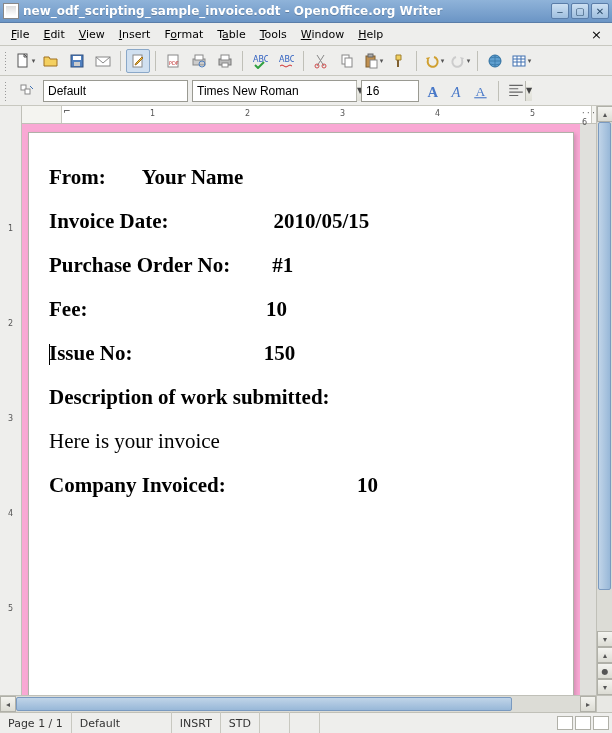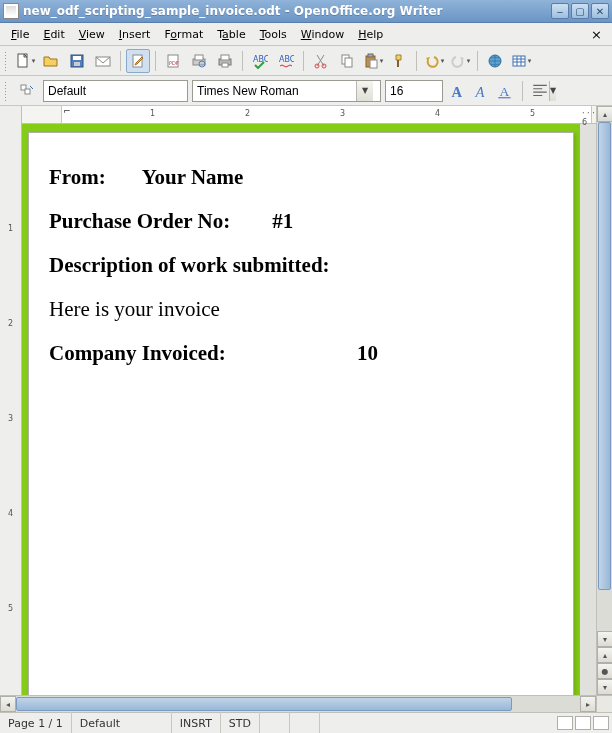--- a/index.html
+++ b/index.html
@@ -193,21 +193,21 @@
 }
 .hruler .margin-l { position:absolute; left:0; top:0; bottom:0; width:40px; background:#f4f4f0; border-right:1px solid #c8c8c0; }
 .hruler .margin-r { position:absolute; right:0; top:0; bottom:0; width:5px; background:#f4f4f0; border-left:1px solid #c8c8c0; }
 .hruler .num { position: absolute; top: 3px; }
 .hruler .tab { position:absolute; top:0; font-size:9px; color:#333; }
 
 .pagewrap {
   position: absolute;
   top: 18px; left: 0; right: 16px; bottom: 0;
   overflow: hidden;
-  background: #84cc16;
+  background: #f9a8d4;
   display: flex;
   justify-content: center;
   padding-top: 8px;
 }
 .page {
   width: 546px;
   min-height: 700px;
   background: #fff;
   border: 1px solid #b0b0a8;
   box-shadow: 2px 2px 4px rgba(0,0,0,0.15);
@@ -459,21 +459,21 @@
       <svg viewBox="0 0 16 16">
         <rect x="2" y="2" width="5" height="5" fill="#fff" stroke="#888"></rect>
         <rect x="6" y="6" width="5" height="5" fill="#fff" stroke="#888"></rect>
         <path d="M11 3 L14 6" stroke="#4070b0"></path>
       </svg>
     </div>
   <div class="combo" style="width:145px">
     <input value="Default" style="">
     <div class="cbtn">▼</div>
   </div>
-  <div class="combo" style="width:189px">
+  <div class="combo" style="width:165px">
     <input value="Times New Roman" style="">
     <div class="cbtn">▼</div>
   </div>
   <div class="combo" style="width:58px">
     <input value="16" style="">
     <div class="cbtn">▼</div>
   </div>
   <div class="fbtn">
       <svg viewBox="0 0 16 16">
         <text x="3" y="13" font-size="13" font-weight="bold" fill="#4878c8" font-family="serif">A</text>
@@ -514,21 +514,24 @@
       <div class="num" style="left:128px">1</div>
       <div class="num" style="left:223px">2</div>
       <div class="num" style="left:318px">3</div>
       <div class="num" style="left:413px">4</div>
       <div class="num" style="left:508px">5</div>
       <div class="num" style="left:560px">· · · 6</div>
     </div>
     <div class="pagewrap">
       <div class="page">
         <div class="row"><b>From:</b><b>       </b><b>Your Name</b></div>
+        <div class="row" style="margin-top:18px"><b>Invoice Date:</b><b>                    </b><b>2010/05/15</b></div>
         <div class="row"><b>Purchase Order No:</b><b>        </b><b>#1</b></div>
+        <div class="row"><b>Fee:</b><b>                                  </b><b>10</b></div>
+        <div class="row"><span class="cursor"></span><b>Issue No:</b><b>                         </b><b>150</b></div>
         <div class="row"><b>Description of work submitted:</b></div>
         <div class="row" style="font-weight:normal">Here is your invoice</div>
         <div class="row"><b>Company Invoiced:</b><b>                         </b><b>10</b></div>
       </div>
     </div>
   </div>
   <div class="vscroll">
     <div class="sbtn">▴</div>
     <div class="track">
         <div class="thumb"></div>

